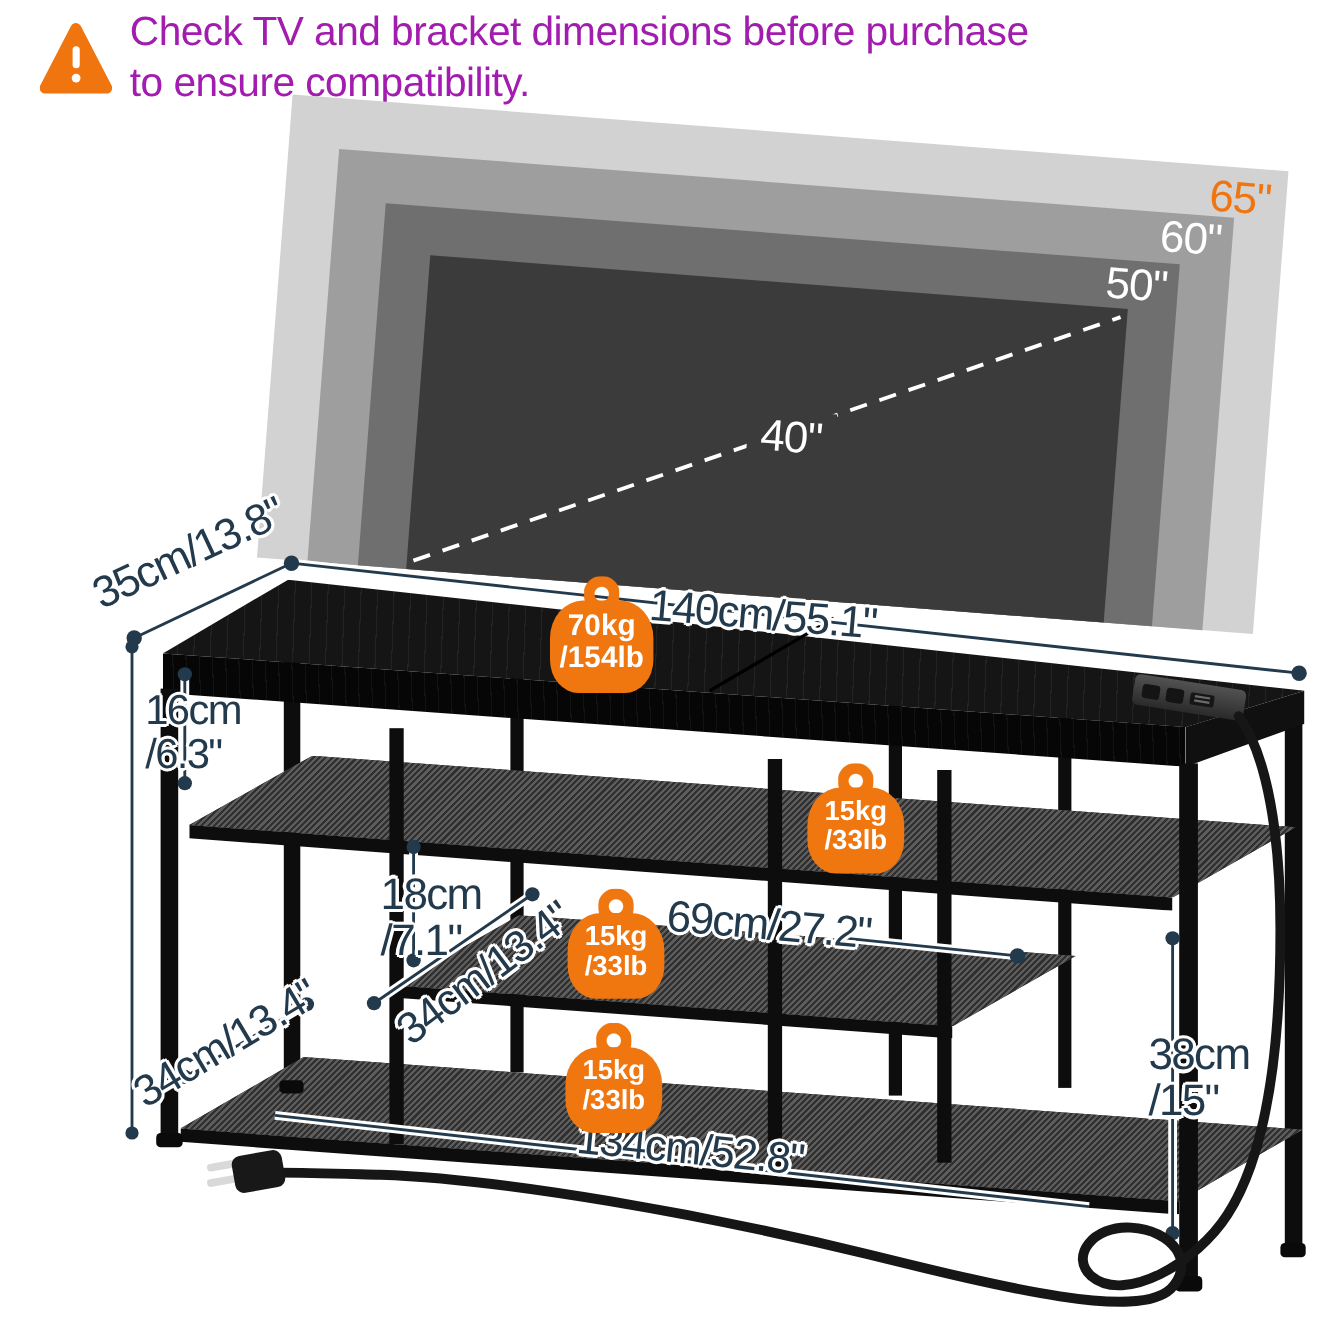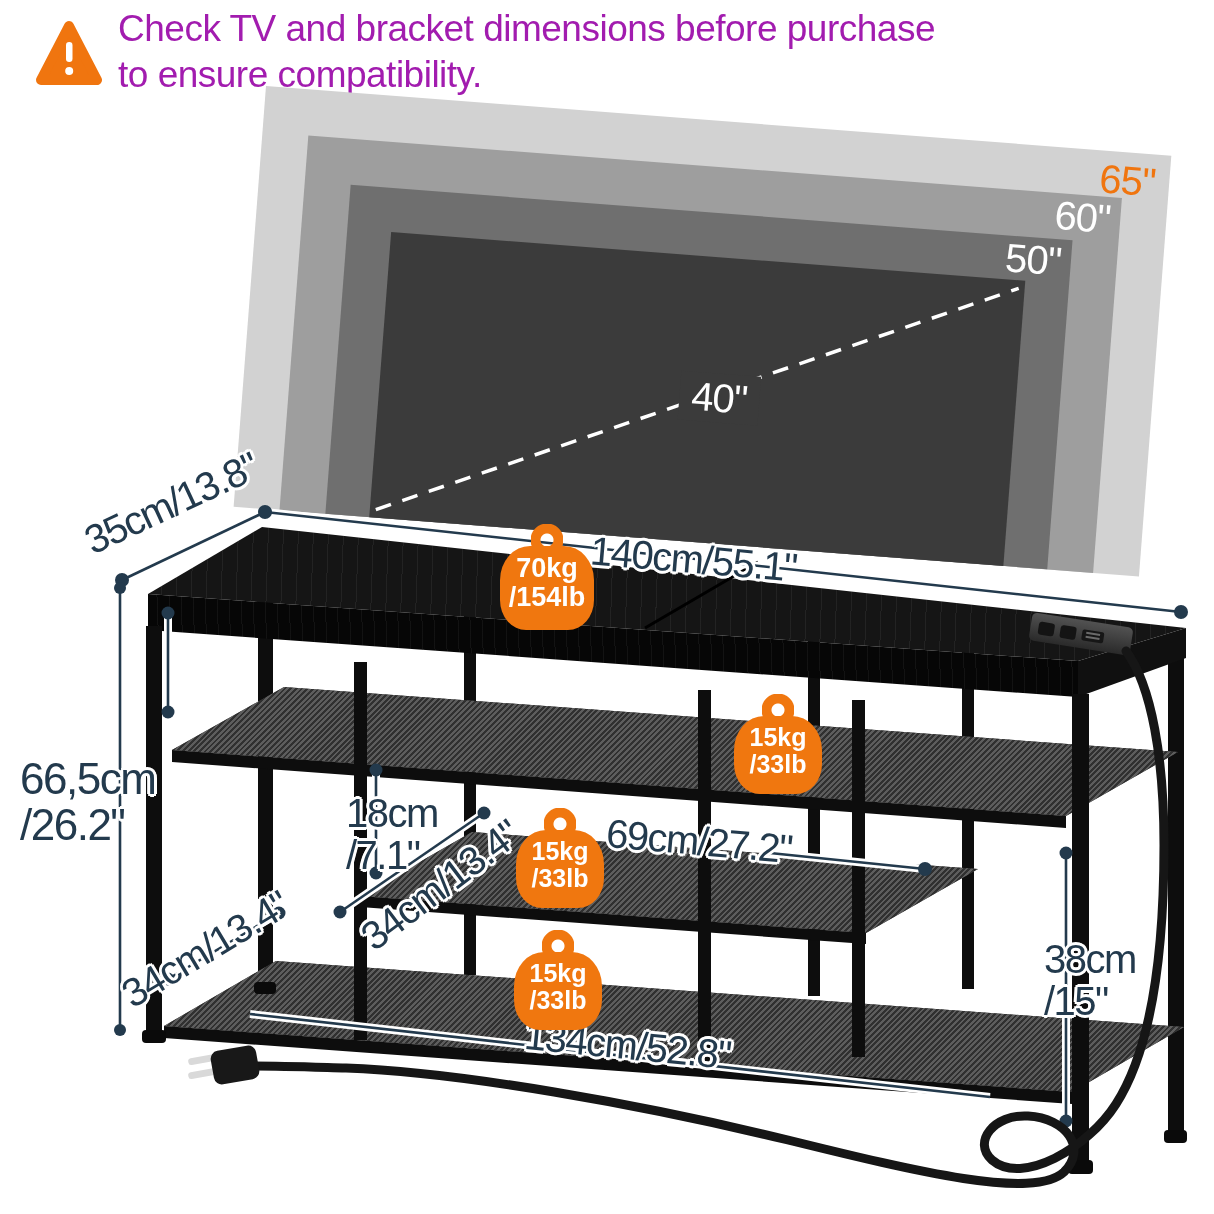--- a/index.html
+++ b/index.html
@@ -195,25 +195,25 @@
       <rect x="188" y="1056" width="30" height="7" rx="3" fill="#d9d9d9" transform="rotate(-10 203 1059)"></rect>
       <rect x="188" y="1070" width="30" height="7" rx="3" fill="#d9d9d9" transform="rotate(-10 203 1073)"></rect>
       <rect x="212" y="1048" width="46" height="34" rx="8" fill="#181818" transform="rotate(-10 235 1065)"></rect>
     </g>
   </svg>
 
   <div class="dim" style="left:78px;top:482px;transform:rotate(-25deg)">35cm/13.8"</div>
 
   <div class="dim" style="left:590px;top:538px;transform:rotate(4.8deg)">140cm/55.1"</div>
 
-
-  <div class="dim big" style="left:20px;top:756px">
-    <span>66,5cm</span>
-    <span class="l2">/26.2"</span>
-  </div>
+  <div class="dim" style="left:132px;top:626px;font-size:38px;line-height:40px">
+    <span>16cm</span>
+    <span class="l2">/6.3"</span>
+  </div>
+
 
   <div class="dim" style="left:346px;top:792px">
     <span>18cm</span>
     <span class="l2">/7.1"</span>
   </div>
 
   <div class="dim" style="left:347px;top:864px;transform:rotate(-37deg)">34cm/13.4"</div>
 
   <div class="dim" style="left:112px;top:928px;transform:rotate(-31deg)">34cm/13.4"</div>
 

